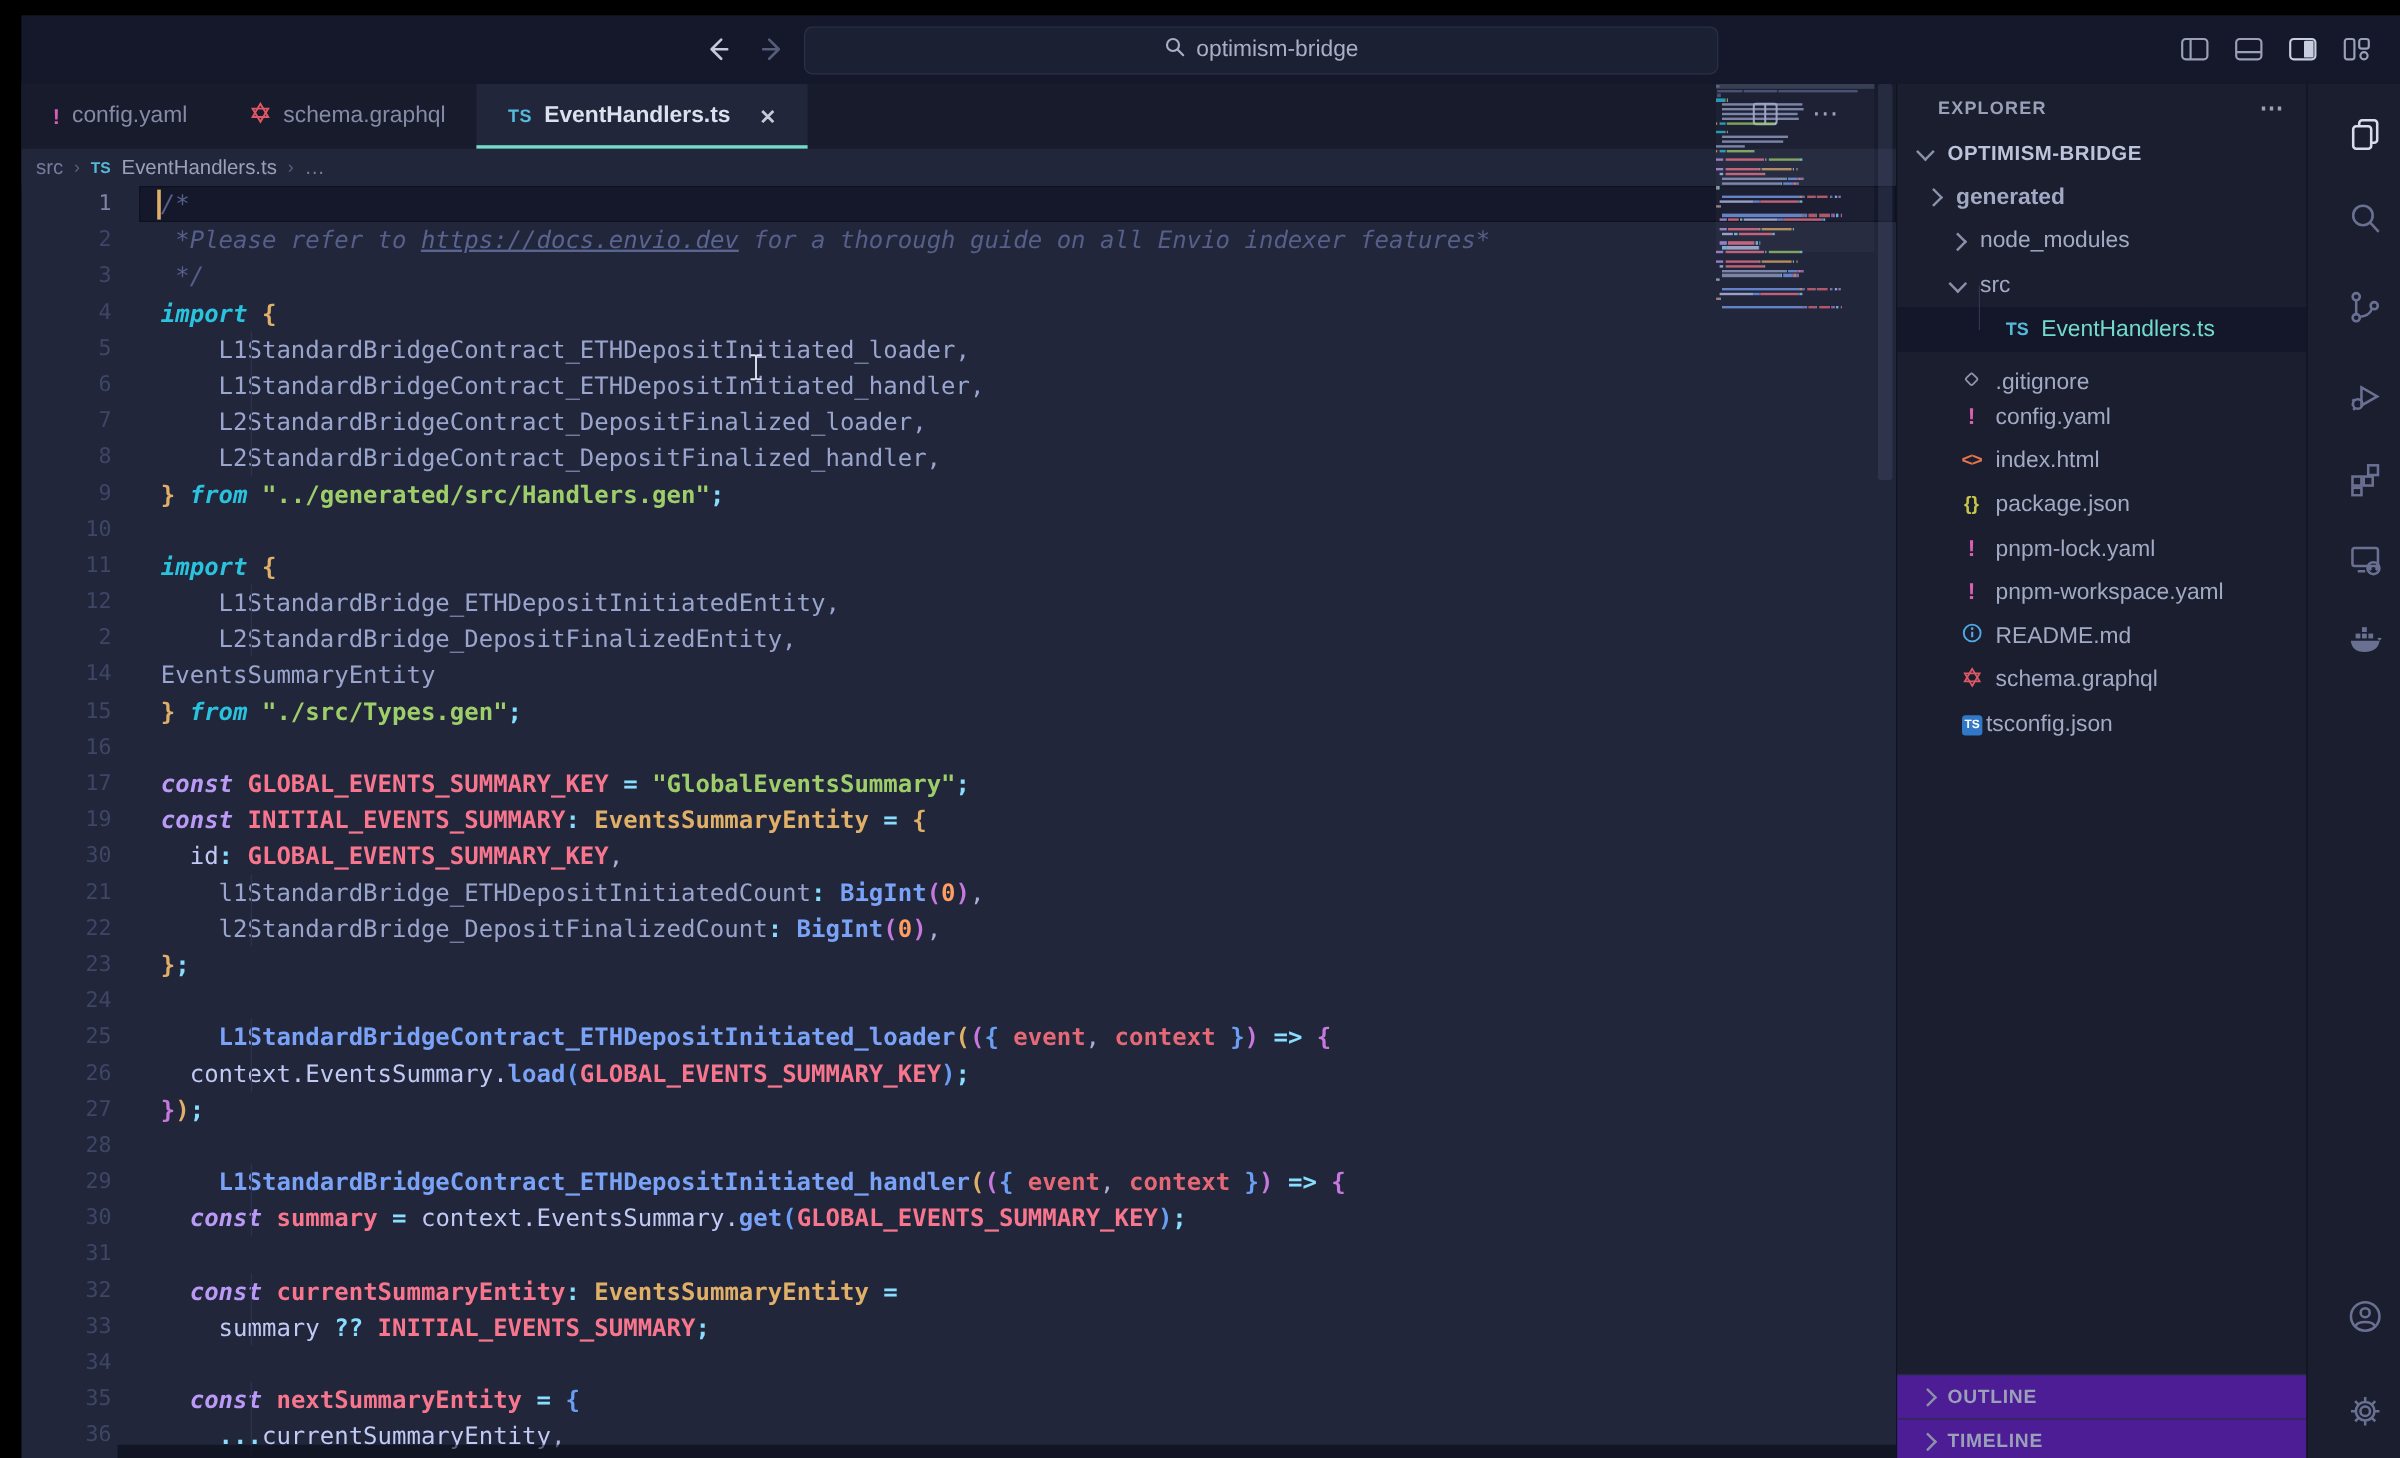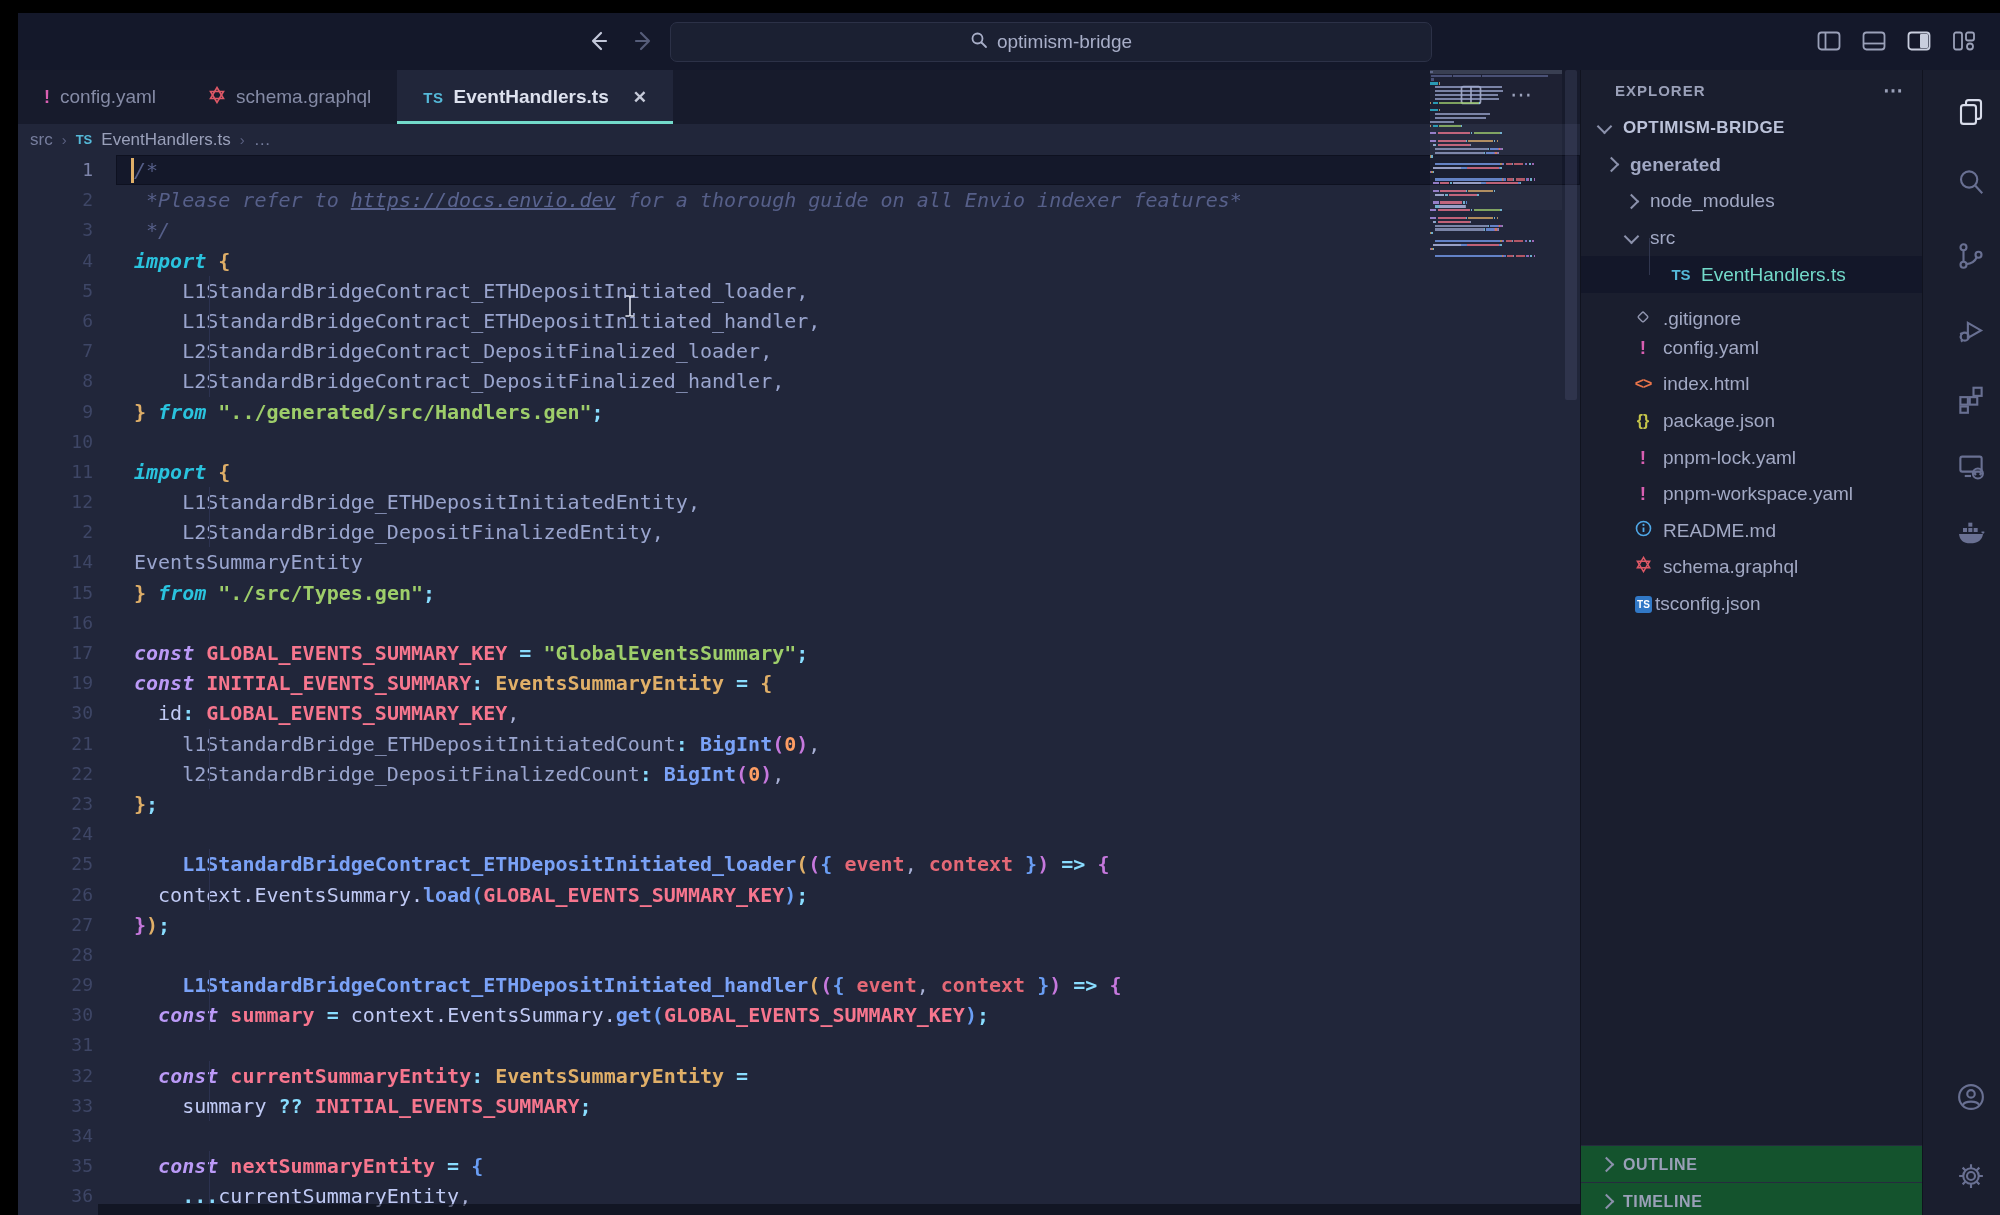--- a/index.html
+++ b/index.html
@@ -95,21 +95,21 @@
   .fic{width:24px;flex:none;margin-right:8px;text-align:center;font-weight:bold;}
   .fic.yaml{color:#d95fb2;font-size:19px;}
   .fic.html{color:#e8744a;font-size:16px;letter-spacing:-1px;}
   .fic.json{color:#c5c54a;font-size:16px;}
   .fic.ts{color:#55b9d9;font-size:15px;}
   .fic.npm{background:#c23c3c;color:#f0d7d7;font-size:9px;border-radius:2px;height:13px;line-height:13px;width:22px;margin-top:2px;}
   .fic.tsconfig{background:#3178c6;color:#fff;font-size:10px;border-radius:3px;height:17px;line-height:17px;width:17px;margin:0 3px 0 4px;}
   #tree-guide{position:absolute;left:68px;width:1px;background:#30364f;}
   .sb-section{position:absolute;left:0;right:0;height:37px;border-top:1px solid #262b3e;
      display:flex;align-items:center;padding-left:20px;color:#9aa0b8;font-weight:bold;font-size:16px;
-     letter-spacing:.6px;cursor:pointer;background:#14532d;}
+     letter-spacing:.6px;cursor:pointer;background:#4c1d95;}
   .sb-section .chev{margin-right:11px;}
 
   
   .act-item{position:absolute;left:0;width:96px;height:56px;display:flex;align-items:center;justify-content:center;cursor:pointer;}
   .act-item svg{stroke:#697092;fill:none;stroke-width:1.7;}
   .act-item.active svg{stroke:#d8dcea;}
   .act-item.filled svg{fill:#697092;stroke:none;}
 
   #mouse-cursor{position:absolute;left:605px;top:281px;width:14px;height:24px;pointer-events:none;}
 </style>

